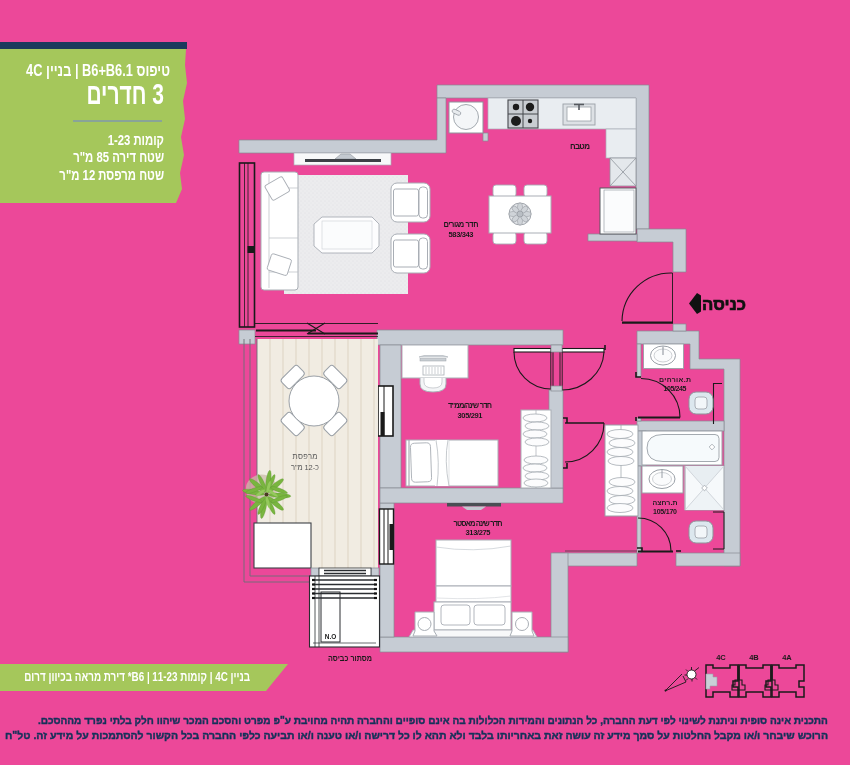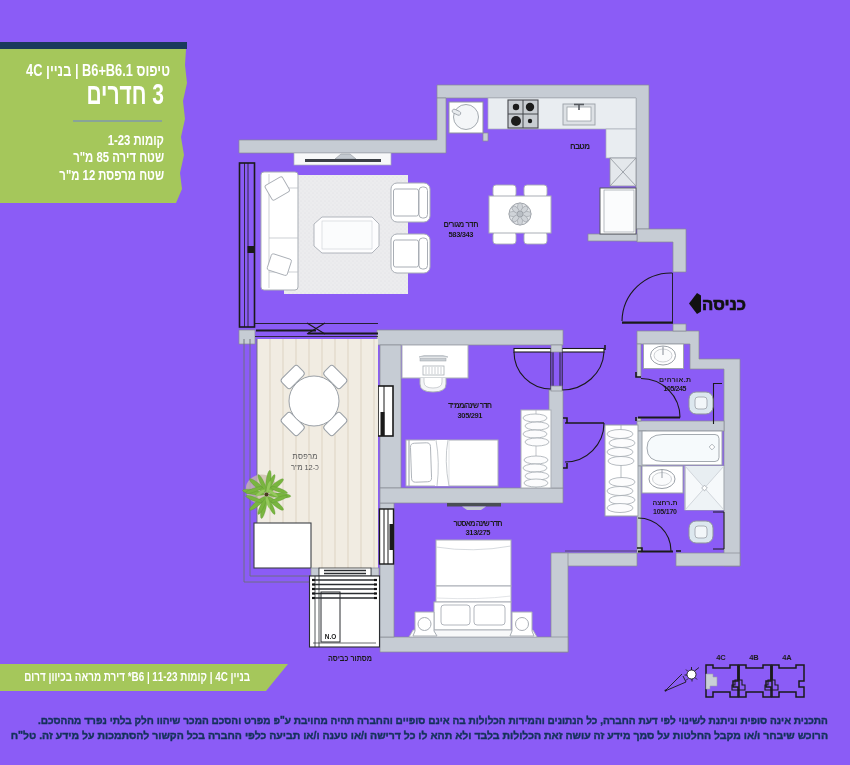--- a/index.html
+++ b/index.html
@@ -1,16 +1,16 @@
 <!DOCTYPE html>
 <html lang="he"><head>
 <meta charset="utf-8">
 <style>
   html,body{margin:0;padding:0;background:#ffffff;}
-  #page{position:relative;width:850px;height:765px;overflow:hidden;background:#8b5cf6;filter:opacity(0.999);
+  #page{position:relative;width:850px;height:765px;overflow:hidden;background:#ec4899;filter:opacity(0.999);
         font-family:"Liberation Sans", sans-serif;}
   .abs{position:absolute;}
   .w{color:#ffffff;}
 </style>
 </head>
 <body>
 <div id="page">
 
 <div class="abs" style="left:0;top:42px;width:187px;height:7px;background:#1b3a5c;"></div>
 
@@ -462,15 +462,15 @@
   </g>
 </g>
 </svg>
 
 <svg class="abs" style="left:0;top:663px;" width="300" height="28" viewBox="0 0 300 28">
   <polygon fill="#a5c75b" points="0,1 288,1 266,28 0,28"></polygon>
 </svg>
 <div class="abs w" dir="rtl" style="right:600px;top:669px;width:226px;text-align:right;font-size:13.5px;font-weight:bold;white-space:nowrap;transform:scaleX(0.73);transform-origin:right;">בניין 4C | קומות 11-23 | B6* דירת מראה בכיוון דרום</div>
 
 <div class="abs" dir="rtl" style="right:22px;top:714px;text-align:right;font-size:10.5px;font-weight:bold;color:#14325a;-webkit-text-stroke:0.4px #14325a;white-space:nowrap;transform:scaleX(0.96);transform-origin:right;">התכנית אינה סופית וניתנת לשינוי לפי דעת החברה, כל הנתונים והמידות הכלולות בה אינם סופיים והחברה תהיה מחויבת ע"פ מפרט והסכם המכר שיהוו חלק בלתי נפרד מההסכם.</div>
-<div class="abs" dir="rtl" style="right:22px;top:729px;text-align:right;font-size:10.5px;font-weight:bold;color:#14325a;-webkit-text-stroke:0.4px #14325a;white-space:nowrap;">הרוכש שיבחר ו/או מקבל החלטות על סמך מידע זה עושה זאת הכלולות בלבד ולא תהא לו כל דרישה ו/או טענה ו/או תביעה כלפי החברה בכל הקשור להסתמכות על מידע זה. טל"ח</div>
+<div class="abs" dir="rtl" style="right:22px;top:729px;text-align:right;font-size:10.5px;font-weight:bold;color:#14325a;-webkit-text-stroke:0.4px #14325a;white-space:nowrap;">הרוכש שיבחר ו/או מקבל החלטות על סמך מידע זה עושה זאת באחריותו בלבד ולא תהא לו כל דרישה ו/או טענה ו/או תביעה כלפי החברה בכל הקשור להסתמכות על מידע זה. טל"ח</div>
 
 </div>
 
 </body></html>

